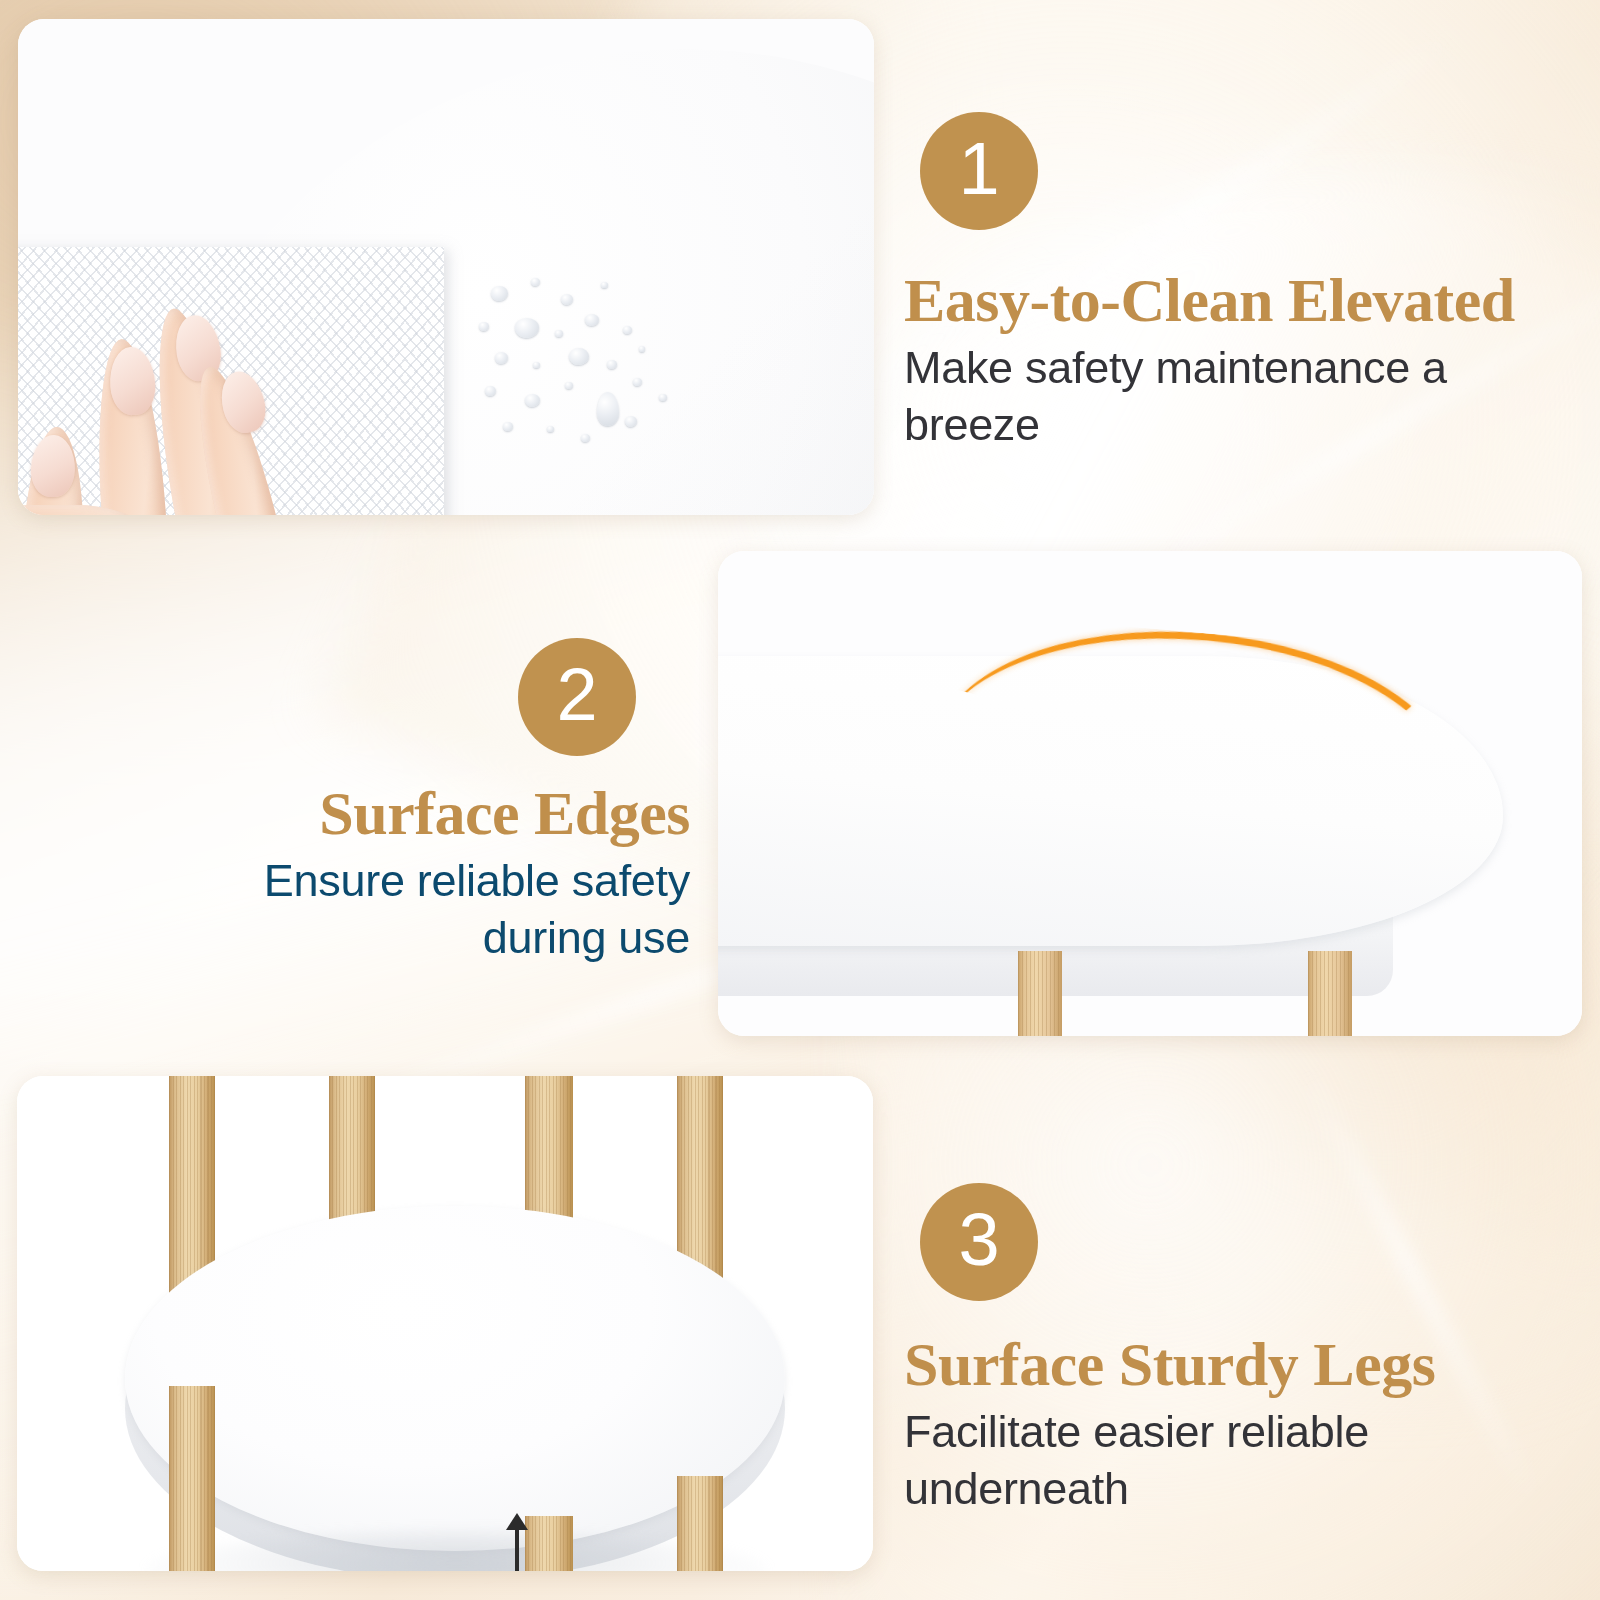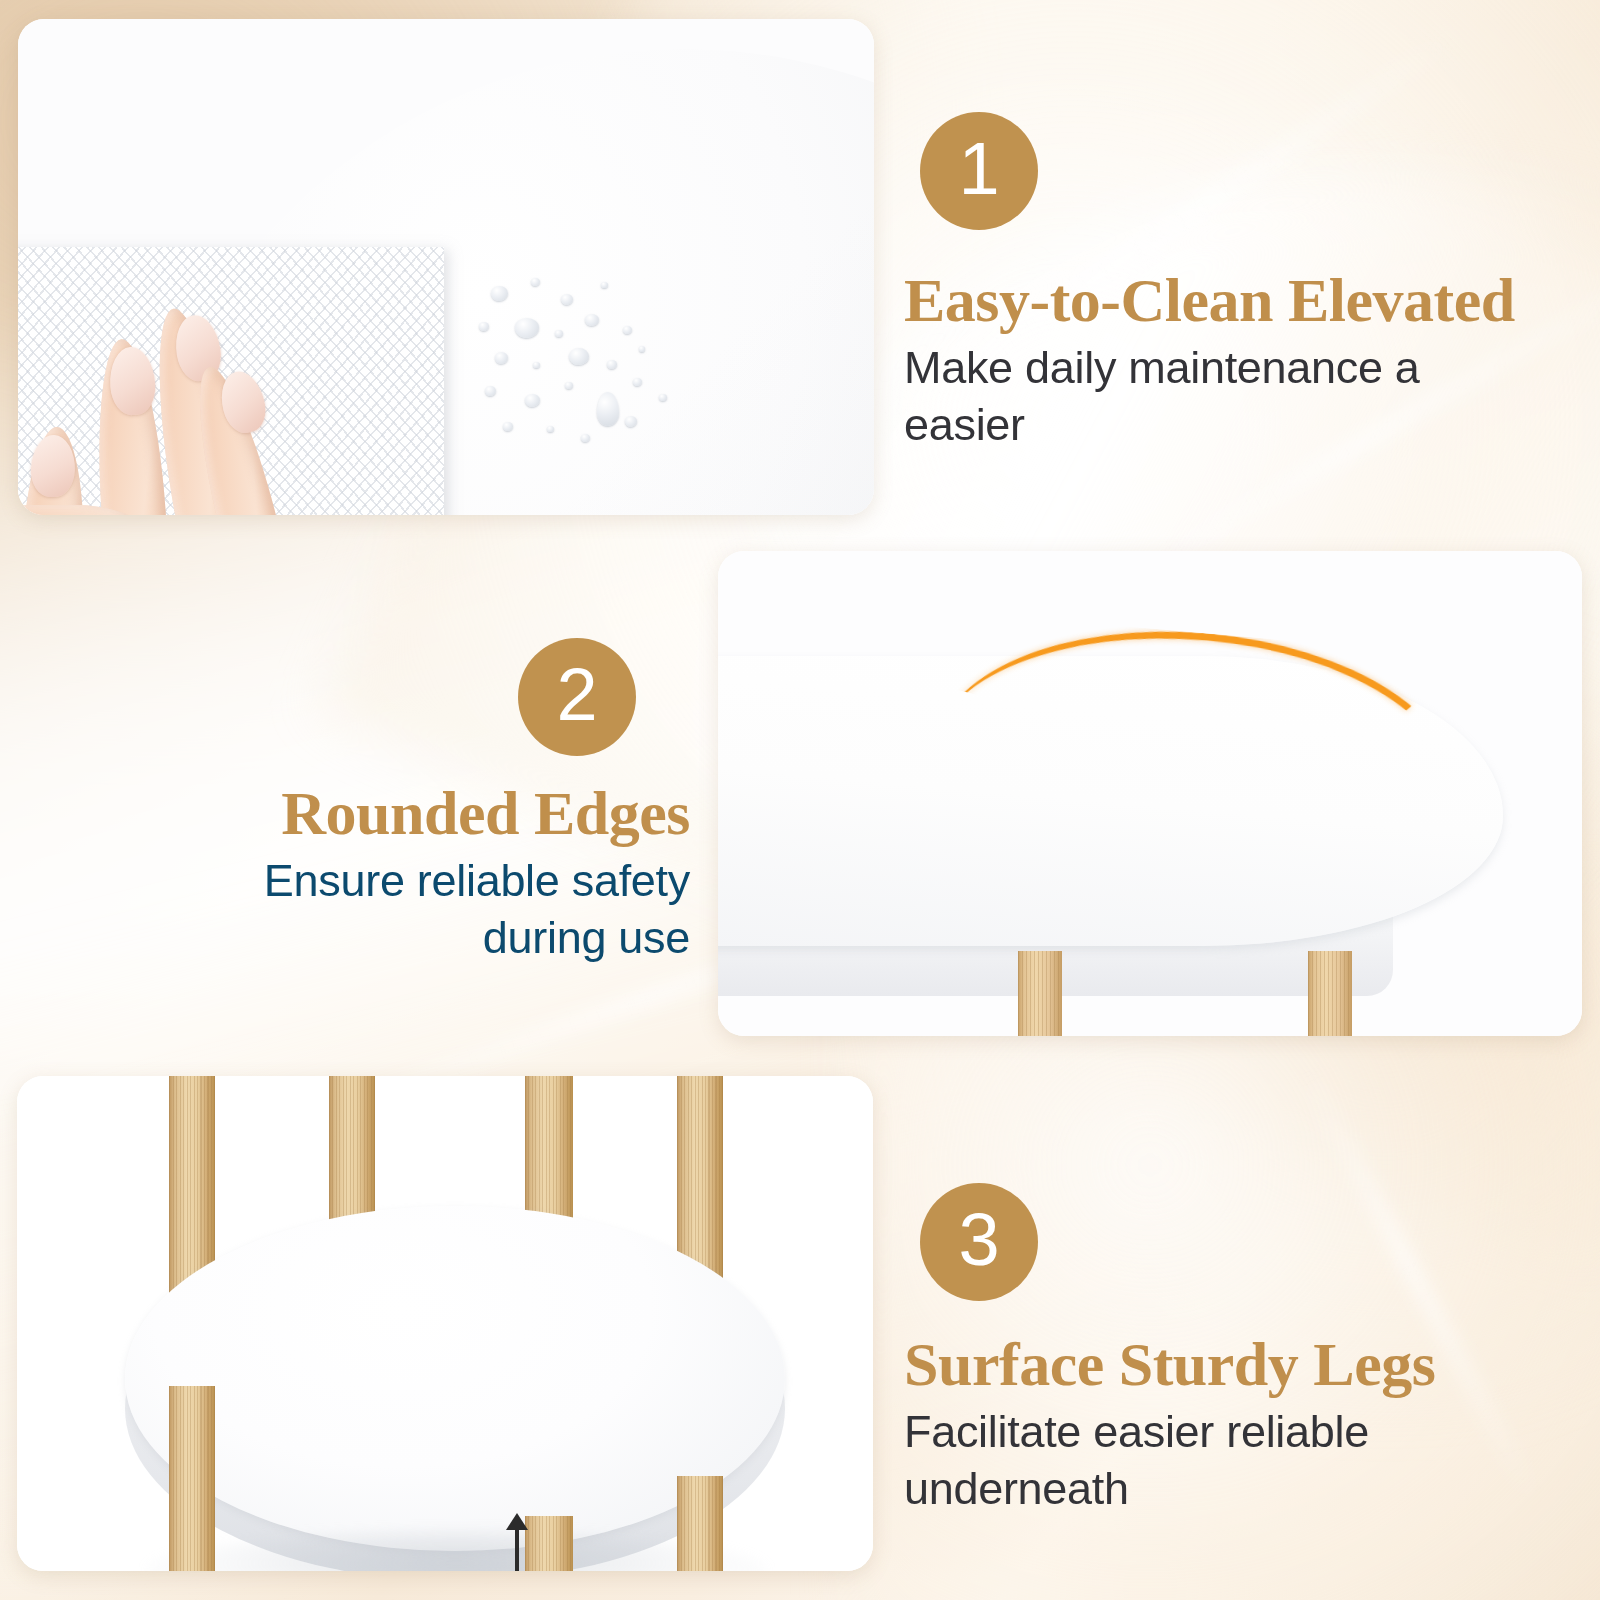--- a/index.html
+++ b/index.html
@@ -445,26 +445,26 @@
         <div class="dim-head dim-head-up"></div>
 
       </div>
 
     </div>
   </div>
 
   <div class="feature" id="feat-1">
     <div class="badge" style="background: rgb(192, 146, 79);">1</div>
     <div class="feat-title" style="color: rgb(192, 143, 76);">Easy-to-Clean Elevated</div>
-    <div class="feat-sub" style="color: rgb(51, 51, 56);">Make daily maintenance a easier</div>
+    <div class="feat-sub" style="color: rgb(51, 51, 56);">Make safety maintenance a breeze</div>
   </div>
 
   <div class="feature" id="feat-2">
     <div class="badge" style="background: rgb(192, 146, 79);">2</div>
-    <div class="feat-title" style="color: rgb(192, 143, 76);">Rounded Edges</div>
+    <div class="feat-title" style="color: rgb(192, 143, 76);">Surface Edges</div>
     <div class="feat-sub" style="color: #0c4a6e;">Ensure reliable safety during use</div>
   </div>
 
   <div class="feature" id="feat-3">
     <div class="badge" style="background: rgb(192, 146, 79);">3</div>
     <div class="feat-title" style="color: rgb(192, 143, 76);">Surface Sturdy Legs</div>
     <div class="feat-sub" style="color: rgb(51, 51, 56);">Facilitate easier reliable underneath</div>
   </div>
 
 </div>

